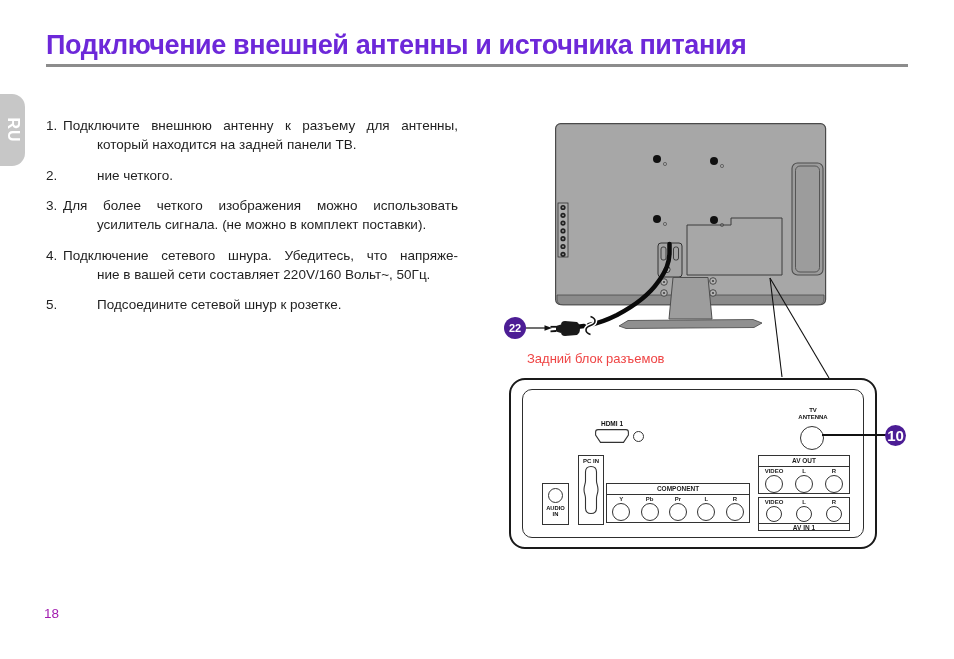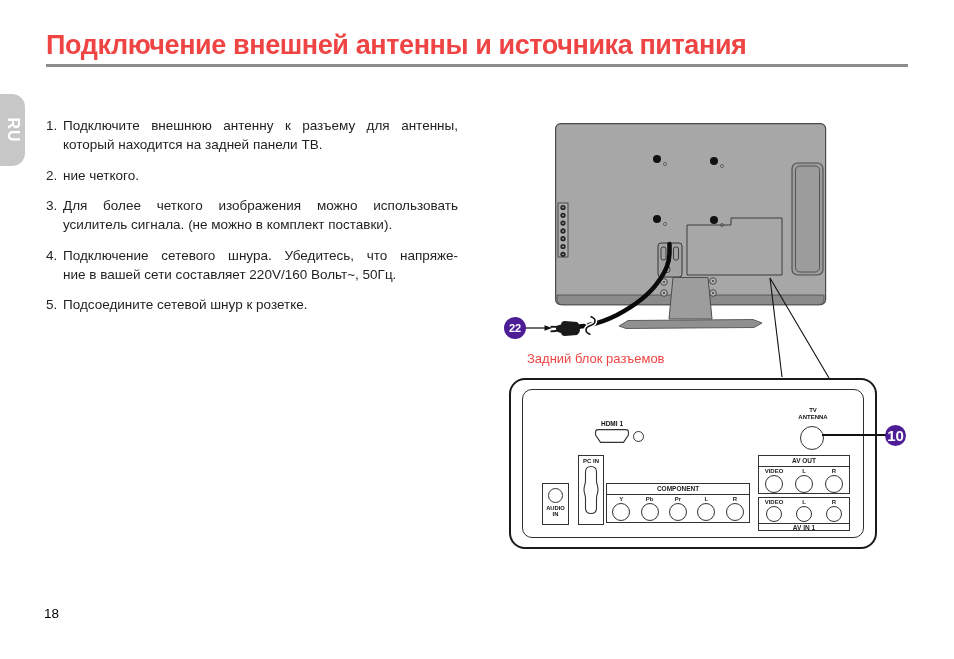--- a/index.html
+++ b/index.html
@@ -13,29 +13,29 @@
     background:#c7c7c7; border-radius:0 13px 13px 0;
   }
   .ru-tab span {
     position:absolute; left:50%; top:50%;
     transform:translate(-50%,-50%) rotate(90deg);
     color:#ffffff; font-weight:bold; font-size:16px; letter-spacing:1px;
   }
   
   .title {
     position:absolute; left:46px; top:30px; font-size:27px; font-weight:bold;
-    color:#ef4444; letter-spacing:-0.4px; white-space:nowrap;
+    color:#6d28d9; letter-spacing:-0.4px; white-space:nowrap;
   }
   .title-rule { position:absolute; left:46px; top:64px; width:862px; height:3px; background:#8c8c8c; }
   
   .instructions { position:absolute; left:46px; top:116px; width:412px; }
   .instr-item { position:relative; padding-left:17px; margin-bottom:11.5px; font-size:13.5px; line-height:19px; color:#1f1f1f; }
   .instr-item .num { position:absolute; left:0; top:0; }
   .line.just { text-align:justify; text-align-last:justify; }
-  .line.plain { white-space:nowrap; }
+  .line.plain { white-space:nowrap;margin-left:34px; }
   
   .tv-svg { position:absolute; left:495px; top:100px; width:445px; height:280px; }
   .badge {
     position:absolute; background:#4c1d95; color:#ffffff; border-radius:50%;
     display:flex; align-items:center; justify-content:center; font-weight:bold;
   }
   .badge-22 { left:504px; top:317px; width:22px; height:22px; font-size:11px; }
   .badge-10 { left:885px; top:425px; width:21px; height:21px; font-size:15px; }
   .ant-line { position:absolute; left:822px; top:434px; width:64px; height:2px; background:#111; }
   .rear-label { position:absolute; left:527px; top:351px; font-size:13px; color:#ef4444; }
@@ -66,21 +66,21 @@
   .comp-box .box-header { height:10px; line-height:10px; }
   .jack-row { display:flex; }
   .jack-col { flex:1; text-align:center; }
   .jack-lbl { font-size:6px; font-weight:bold; height:8px; line-height:8px; }
   .rca { width:18px; height:18px; border:1.2px solid #333; border-radius:50%; box-sizing:border-box; margin:0 auto; background:#fff; }
   .rca.sm { width:16px; height:16px; }
   .avout-box { left:247px; top:75px; width:92px; height:39px; }
   .avout-box .box-header { height:9.5px; line-height:9.5px; }
   .avin-box { left:247px; top:117px; width:92px; height:34px; }
   .box-footer { font-size:6.5px; font-weight:bold; text-align:center; border-top:1.05px solid #333; height:8.5px; line-height:8.5px; margin-top:1px; }
-  .page-num { position:absolute; left:44px; top:606px; font-size:13.5px; color:#000000; }
+  .page-num { position:absolute; left:44px; top:606px; font-size:13.5px; color:#a21caf; }
 </style>
 </head>
 <body>
 
 <div class="page">
 
   <div class="ru-tab">
     <span>RU</span>
   </div>
 

